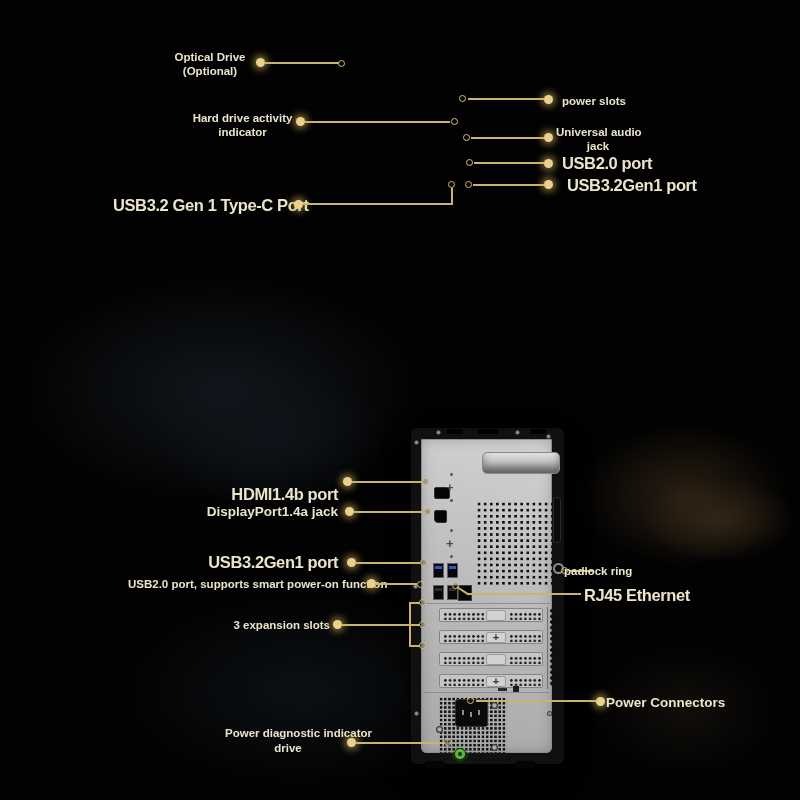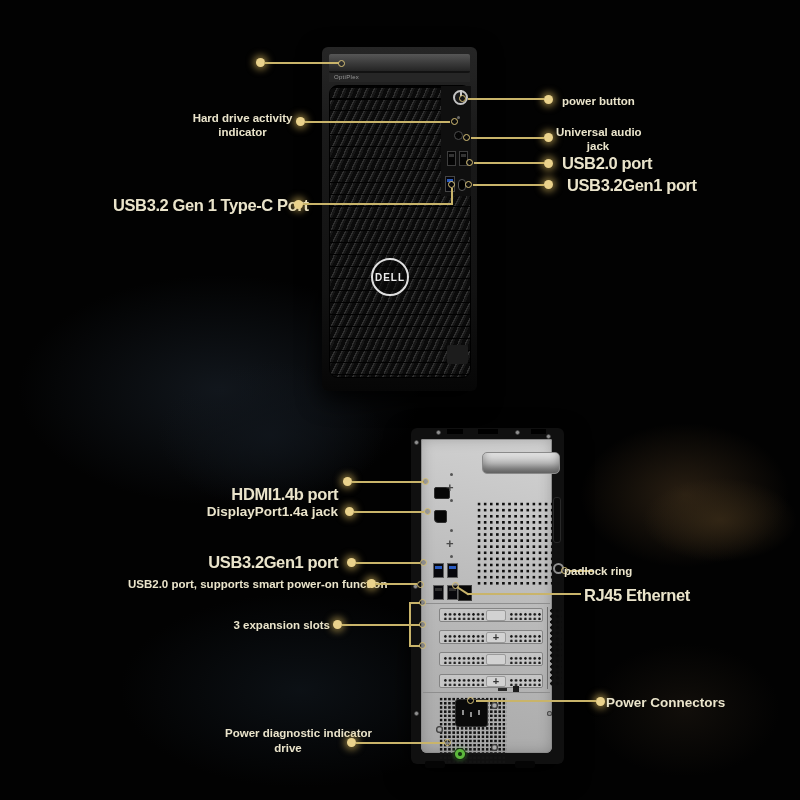--- a/index.html
+++ b/index.html
@@ -113,43 +113,20 @@
 
 <div id="canvas">
 
   <div class="bgblob" style="left:-60px;top:230px;width:560px;height:320px;background:radial-gradient(closest-side,#141a21,rgba(0,0,0,0) 72%);opacity:.85;"></div>
   <div class="bgblob" style="left:110px;top:330px;width:320px;height:210px;background:radial-gradient(closest-side,#10151b,rgba(0,0,0,0) 70%);opacity:.9;"></div>
   <div class="bgblob" style="left:540px;top:395px;width:290px;height:200px;background:radial-gradient(closest-side,#2b2013,rgba(0,0,0,0) 72%);opacity:.95;"></div>
   <div class="bgblob" style="left:610px;top:460px;width:220px;height:120px;background:radial-gradient(closest-side,#3a2c18,rgba(0,0,0,0) 70%);opacity:.75;"></div>
   <div class="bgblob" style="left:50px;top:555px;width:500px;height:270px;background:radial-gradient(closest-side,#0d1217,rgba(0,0,0,0) 72%);opacity:.9;"></div>
   <div class="bgblob" style="left:550px;top:615px;width:270px;height:190px;background:radial-gradient(closest-side,#15110c,rgba(0,0,0,0) 70%);opacity:.8;"></div>
 
-  <div class="tower-front">
-    <div class="optical-bay"></div>
-    <div class="model-bar">OptiPlex</div>
-    <div class="mesh"></div>
-    <div class="port-strip"></div>
-    <div class="pwr-btn">
-        <i></i>
-      </div>
-    <div class="led-dot"></div>
-    <div class="audio-jack"></div>
-    <div class="usbA" style="left:125px;top:104px;">
-        <i></i>
-      </div>
-    <div class="usbA" style="left:137px;top:104px;">
-        <i></i>
-      </div>
-    <div class="usb3">
-        <i></i>
-      </div>
-    <div class="typec"></div>
-    <div class="dell-logo">DELL</div>
-    <div class="front-badge"></div>
-  </div>
 
   <div class="tower-rear">
     <div class="rear-tab" style="left:36px;width:16px;"></div>
     <div class="rear-tab" style="left:67px;width:20px;"></div>
     <div class="rear-tab" style="left:120px;width:15px;"></div>
     <div class="fscrew" style="left:25px;top:2px;"></div>
     <div class="fscrew" style="left:104px;top:2px;"></div>
 
     <div class="rear-silver">
       <div class="handle"></div>
@@ -225,20 +202,24 @@
 
     <div class="fscrew" style="left:3px;top:12px;"></div>
     <div class="fscrew" style="left:2px;top:156px;"></div>
     <div class="fscrew" style="left:3px;top:283px;"></div>
     <div class="fscrew" style="left:135px;top:6px;"></div>
     <div class="fscrew" style="left:136px;top:283px;"></div>
     <div class="feet" style="left:14px;"></div>
     <div class="feet" style="left:104px;"></div>
   </div>
 
+  <div class="lbl sm tc" style="left:160px;top:50px;width:100px;">
+    <span>Optical Drive</span>
+    <span>(Optional)</span>
+  </div>
   <div class="dot" style="left:256px;top:58px;"></div>
   <div class="line" style="left:264px;top:62px;width:75px;"></div>
   <div class="ring" style="left:338px;top:60px;"></div>
 
   <div class="lbl sm tc" style="left:190px;top:111px;width:105px;">
     <span>Hard drive activity</span>
     <span>indicator</span>
   </div>
   <div class="dot" style="left:296px;top:117px;"></div>
   <div class="line" style="left:305px;top:121px;width:145px;"></div>
@@ -246,21 +227,21 @@
 
   <div class="lbl lg" style="left:113px;top:196px;">USB3.2 Gen 1 Type-C Port</div>
   <div class="dot" style="left:294px;top:200px;"></div>
   <div class="line" style="left:303px;top:203px;width:150px;"></div>
   <div class="vline" style="left:451px;top:188px;height:17px;"></div>
   <div class="ring" style="left:448px;top:181px;"></div>
 
   <div class="ring" style="left:459px;top:95px;"></div>
   <div class="line" style="left:468px;top:98px;width:76px;"></div>
   <div class="dot" style="left:544px;top:95px;"></div>
-  <div class="lbl sm" style="left:562px;top:94px;">power button</div>
+  <div class="lbl sm" style="left:562px;top:94px;">power slots</div>
 
   <div class="ring" style="left:463px;top:134px;"></div>
   <div class="line" style="left:471px;top:137px;width:73px;"></div>
   <div class="dot" style="left:544px;top:133px;"></div>
   <div class="lbl sm tc" style="left:556px;top:125px;width:84px;">
     <span>Universal audio</span>
     <span>jack</span>
   </div>
 
   <div class="ring" style="left:466px;top:159px;"></div>

